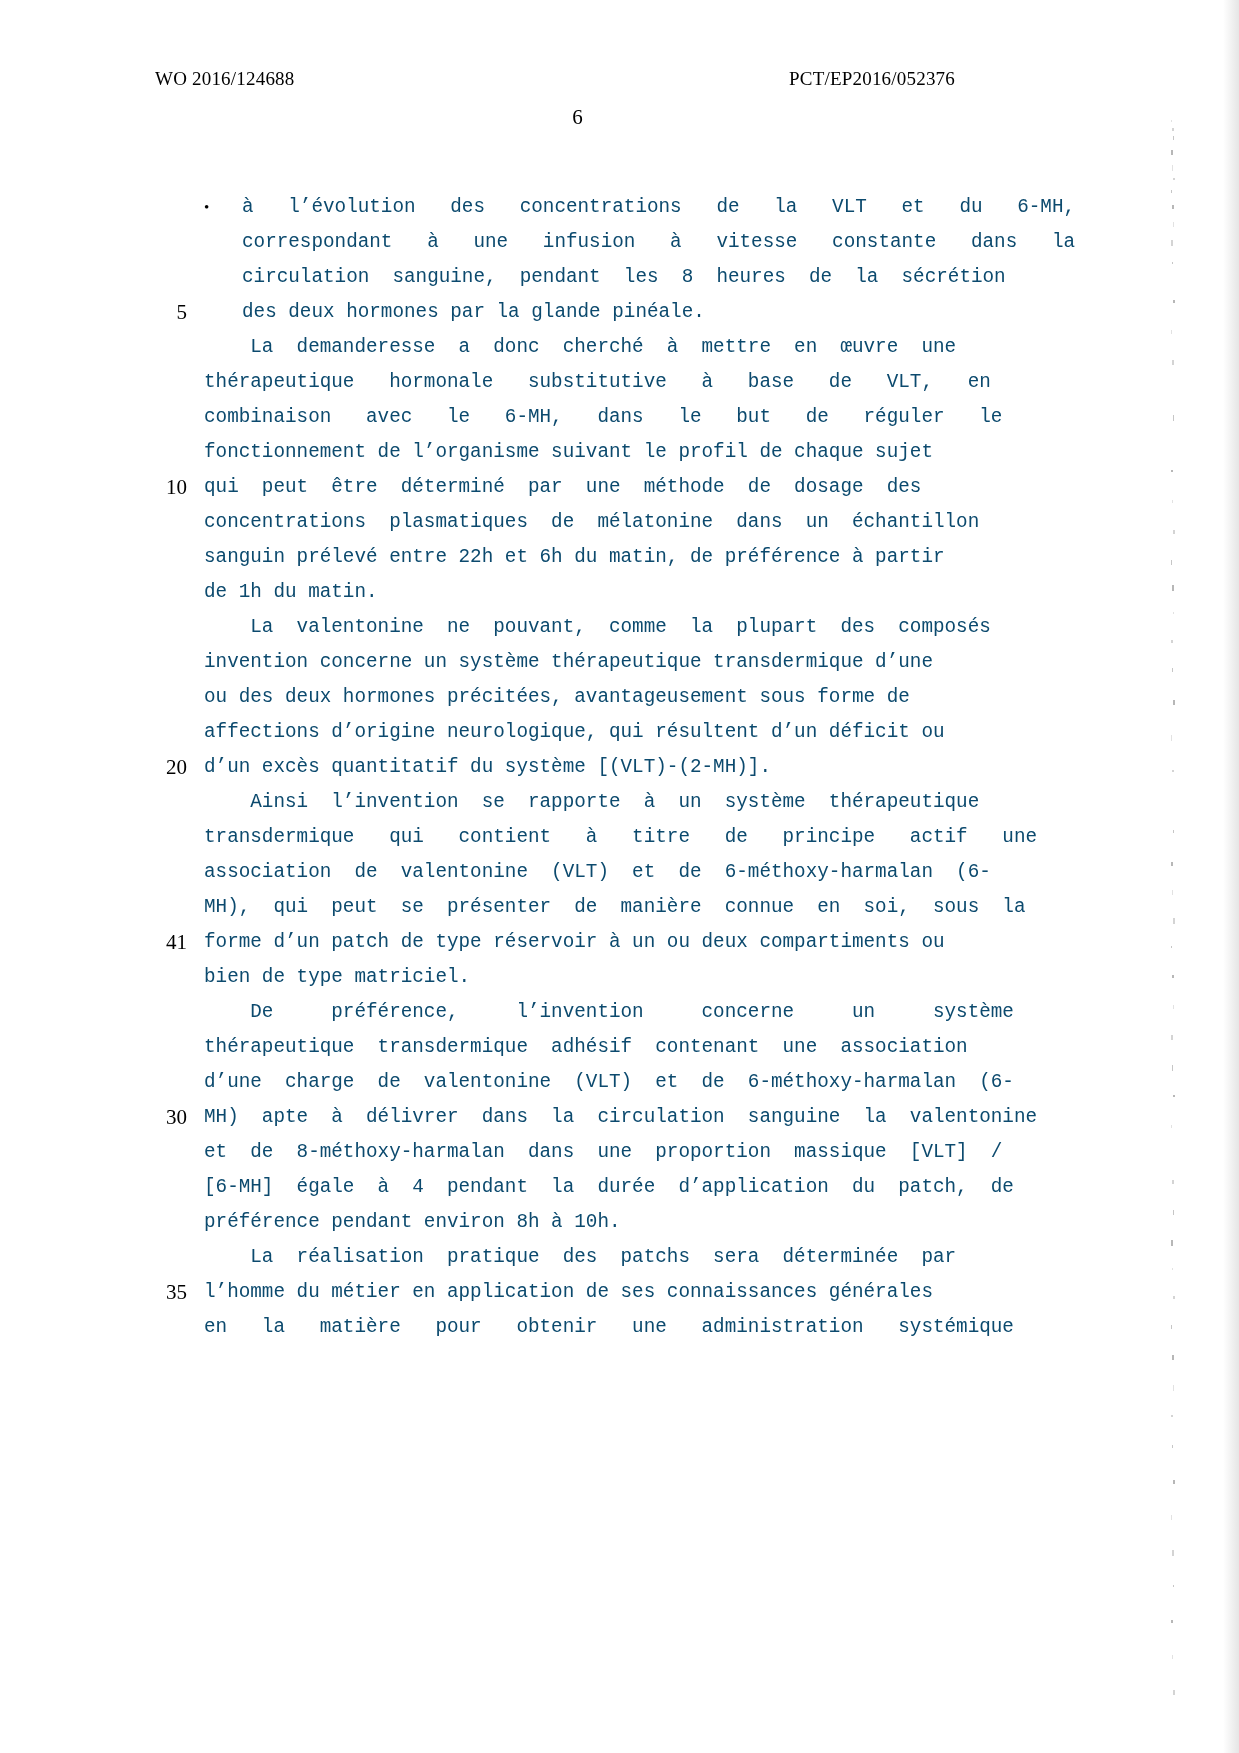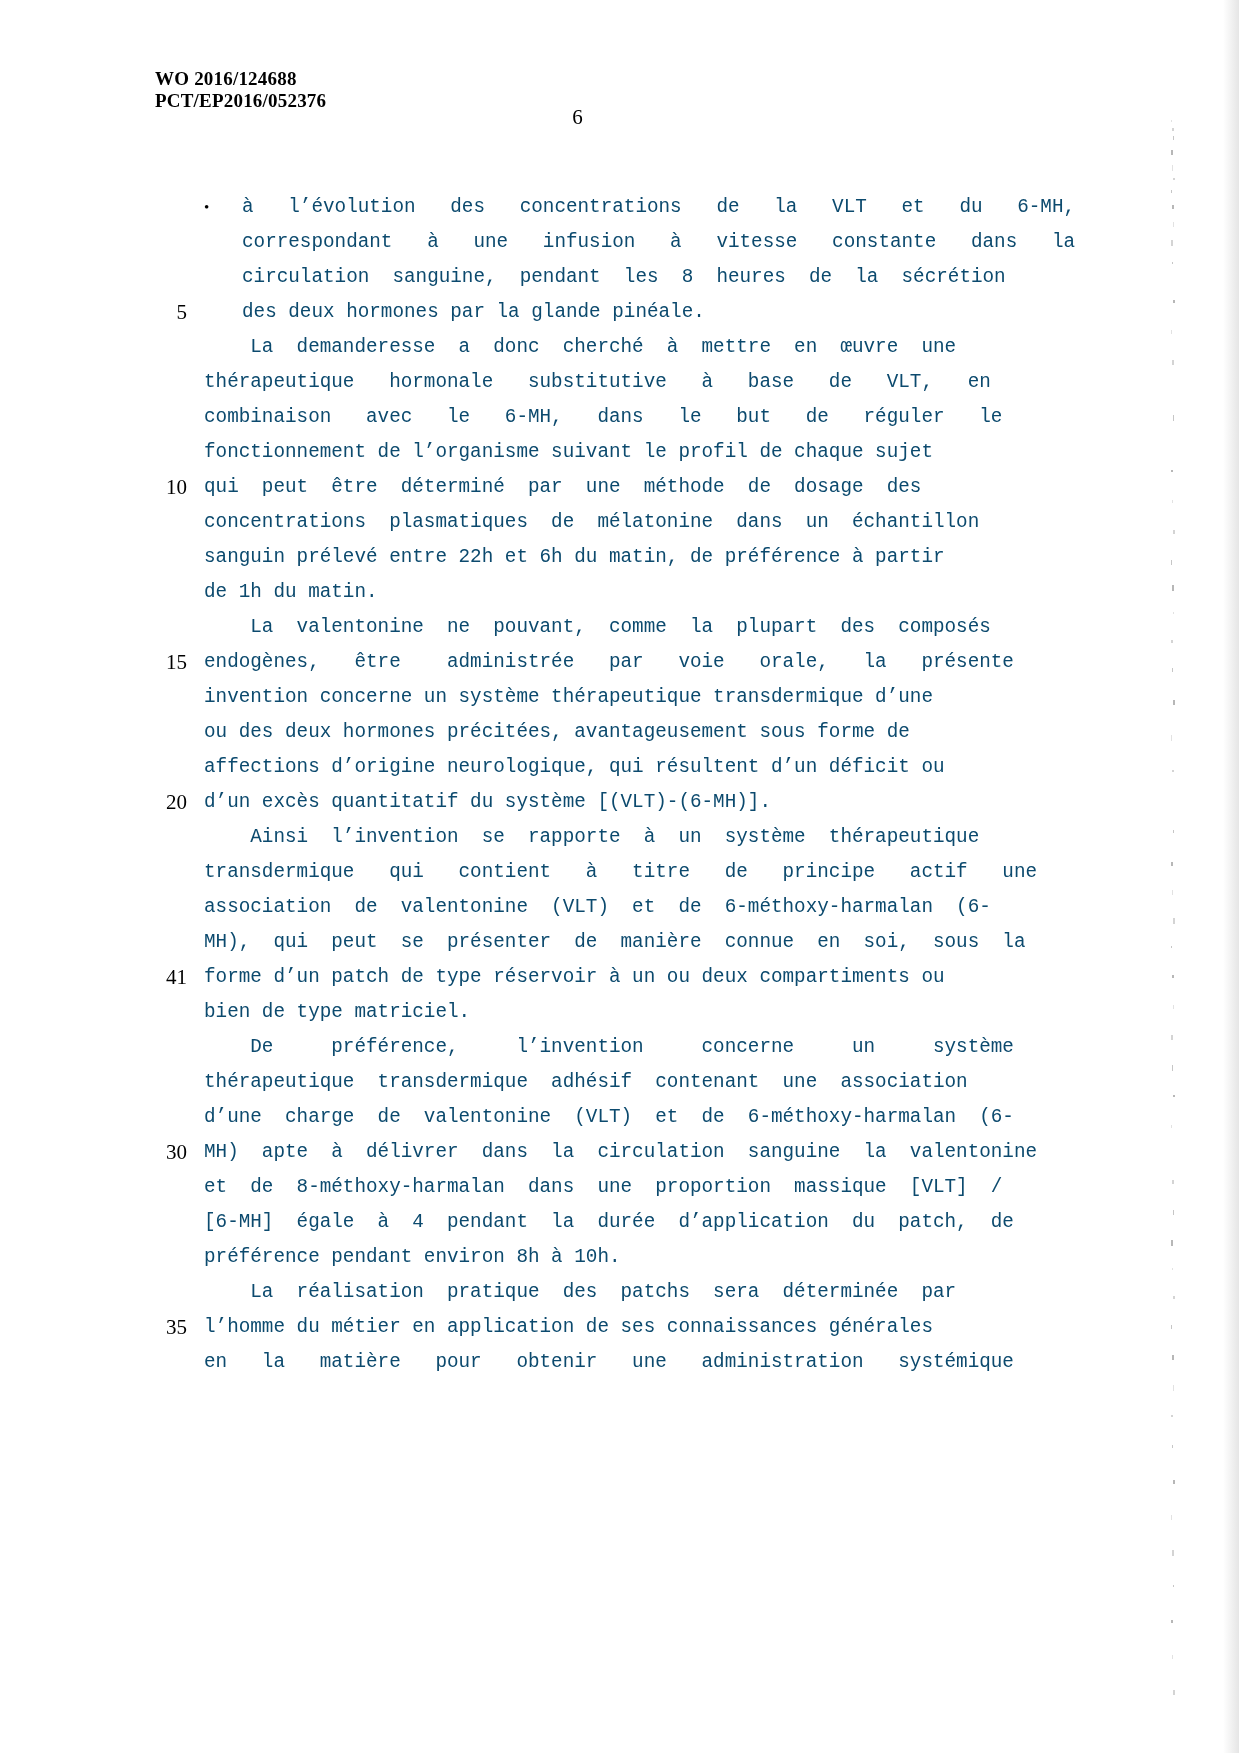--- a/index.html
+++ b/index.html
@@ -18,26 +18,25 @@
   }
 
   
   .header {
     position: absolute;
     top: 68px;
     left: 155px;
     width: 800px;
     display: flex;
     justify-content: space-between;
-    align-items: flex-start;
-    font-family: "Liberation Serif", serif;
-    font-weight: bold;
+    align-items: center;
+    font-family: "Liberation Serif", serif;
+    font-weight: normal;
     font-size: 19px;
     letter-spacing: 0.2px;
-    flex-direction: column;
   }
   .header .pub-no { white-space: pre; }
   .header .app-no { white-space: pre; }
 
   .page-number {
     position: absolute;
     top: 105px;
     left: 0;
     width: 1155px;
     text-align: center;
@@ -165,35 +164,31 @@
       <div class="line-row">
         <span class="txt">sanguin prélevé entre 22h et 6h du matin, de préférence à partir</span>
       </div>
       <div class="line-row">
         <span class="txt">de 1h du matin.</span>
       </div>
       <div class="line-row">
         <span class="txt">    La  valentonine  ne  pouvant,  comme  la  plupart  des  composés</span>
       </div>
       <div class="line-row">
-        <span class="line-no">15</span>
-        <span class="txt">endogènes,   être    administrée   par   voie   orale,   la   présente</span>
-      </div>
-      <div class="line-row">
         <span class="txt">invention concerne un système thérapeutique transdermique d’une</span>
       </div>
       <div class="line-row">
         <span class="txt">ou des deux hormones précitées, avantageusement sous forme de</span>
       </div>
       <div class="line-row">
         <span class="txt">affections d’origine neurologique, qui résultent d’un déficit ou</span>
       </div>
       <div class="line-row">
         <span class="line-no">20</span>
-        <span class="txt">d’un excès quantitatif du système [(VLT)-(6-MH)].</span>
+        <span class="txt">d’un excès quantitatif du système [(VLT)-(2-MH)].</span>
       </div>
       <div class="line-row">
         <span class="txt">    Ainsi  l’invention  se  rapporte  à  un  système  thérapeutique</span>
       </div>
       <div class="line-row">
         <span class="txt">transdermique   qui   contient   à   titre   de   principe   actif   une</span>
       </div>
       <div class="line-row">
         <span class="txt">association  de  valentonine  (VLT)  et  de  6-méthoxy-harmalan  (6-</span>
       </div>

